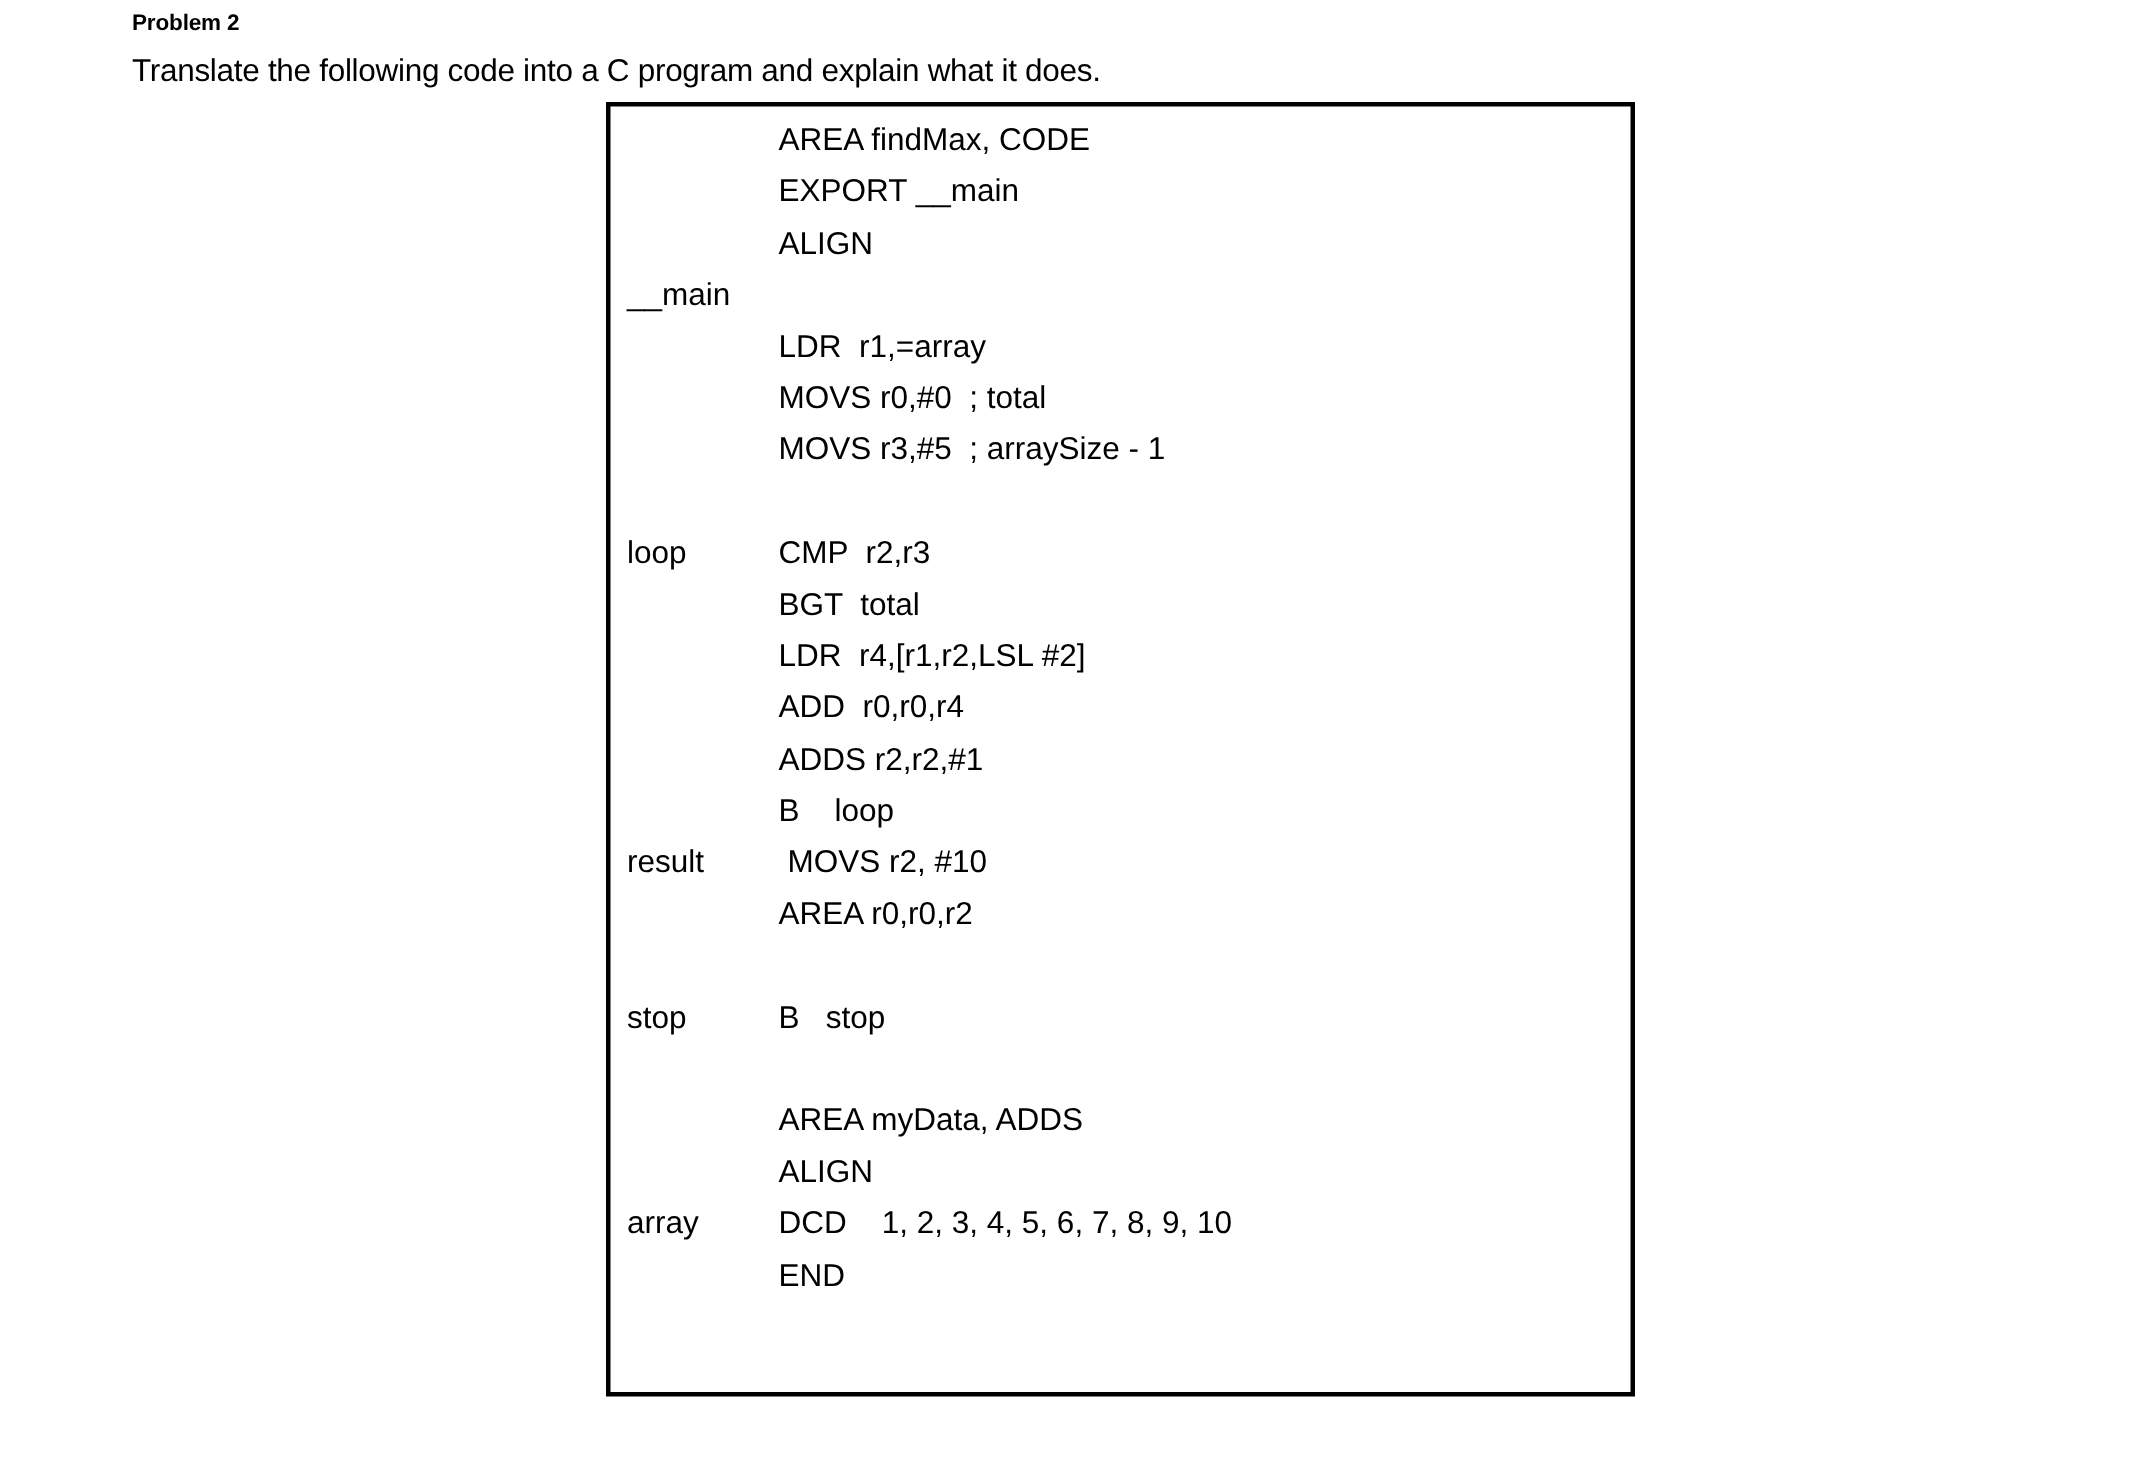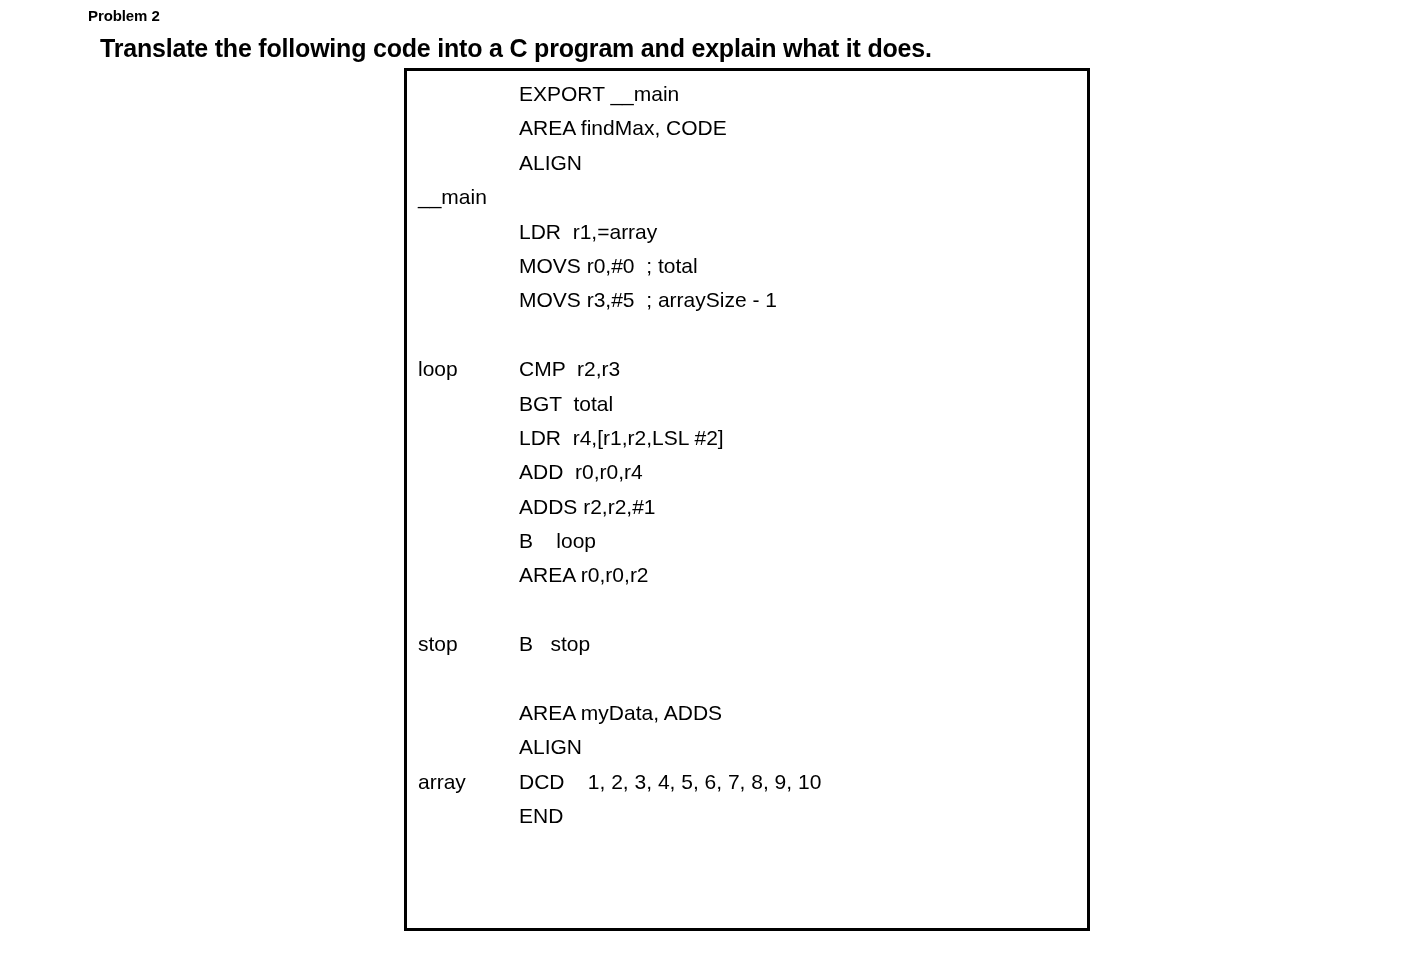--- a/index.html
+++ b/index.html
@@ -22,24 +22,24 @@
     top: 3px;
     font-size: 15px;
     font-weight: bold;
     line-height: 26px;
     letter-spacing: -0.1px;
     white-space: pre;
   }
 
   #problem-prompt {
     position: absolute;
-    left: 100px;
+    left: 88px;
     top: 35px;
-    font-size: 25px;
-    font-weight: bold;
+    font-size: 21px;
+    font-weight: normal;
     line-height: 26px;
     letter-spacing: -0.2px;
     white-space: pre;
   }
 
   #code-box {
     position: absolute;
     left: 404px;
     top: 68px;
     width: 686px;
@@ -90,34 +90,35 @@
 </style>
 </head>
 <body>
 
 <div id="problem-title">Problem 2</div>
 
 <div id="problem-prompt">Translate the following code into a C program and explain what it does.</div>
 
 <div id="code-box">
   <div id="code-listing">
+      <div class="code-line"><span class="code-text">AREA findMax, CODE</span></div>
       <div class="code-line"><span class="code-text">EXPORT __main</span></div>
-      <div class="code-line"><span class="code-text">AREA findMax, CODE</span></div>
       <div class="code-line"><span class="code-text">ALIGN</span></div>
       <div class="code-line"><span class="code-label">__main</span></div>
       <div class="code-line"><span class="code-text">LDR  r1,=array</span></div>
       <div class="code-line"><span class="code-text">MOVS r0,#0  ; total</span></div>
       <div class="code-line"><span class="code-text">MOVS r3,#5  ; arraySize - 1</span></div>
       <div class="code-line blank"></div>
       <div class="code-line"><span class="code-label">loop</span><span class="code-text">CMP  r2,r3</span></div>
       <div class="code-line"><span class="code-text">BGT  total</span></div>
       <div class="code-line"><span class="code-text">LDR  r4,[r1,r2,LSL #2]</span></div>
       <div class="code-line"><span class="code-text">ADD  r0,r0,r4</span></div>
       <div class="code-line"><span class="code-text">ADDS r2,r2,#1</span></div>
       <div class="code-line"><span class="code-text">B    loop</span></div>
+      <div class="code-line"><span class="code-label">result</span><span class="code-text indent-extra">MOVS r2, #10</span></div>
       <div class="code-line"><span class="code-text">AREA r0,r0,r2</span></div>
       <div class="code-line blank"></div>
       <div class="code-line"><span class="code-label">stop</span><span class="code-text">B   stop</span></div>
       <div class="code-line blank"></div>
       <div class="code-line"><span class="code-text">AREA myData, ADDS</span></div>
       <div class="code-line"><span class="code-text">ALIGN</span></div>
       <div class="code-line"><span class="code-label">array</span><span class="code-text">DCD    1, 2, 3, 4, 5, 6, 7, 8, 9, 10</span></div>
       <div class="code-line"><span class="code-text">END</span></div>
     </div>
 </div>

